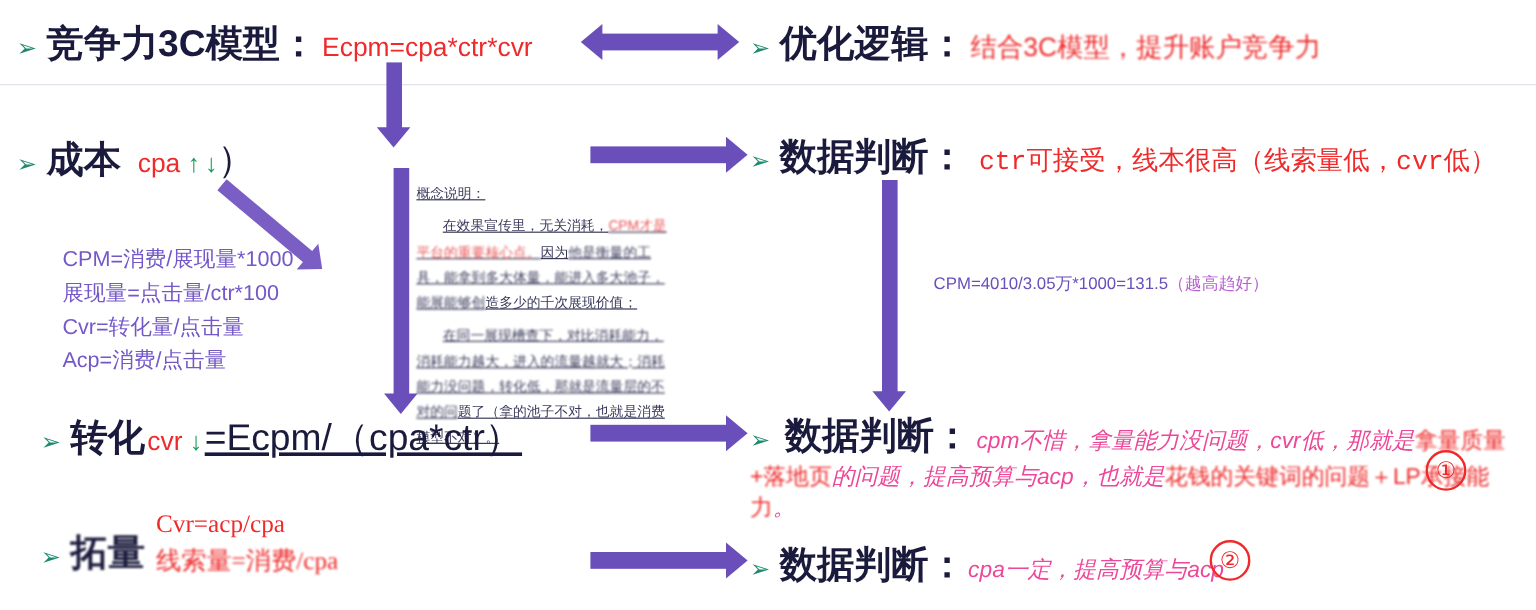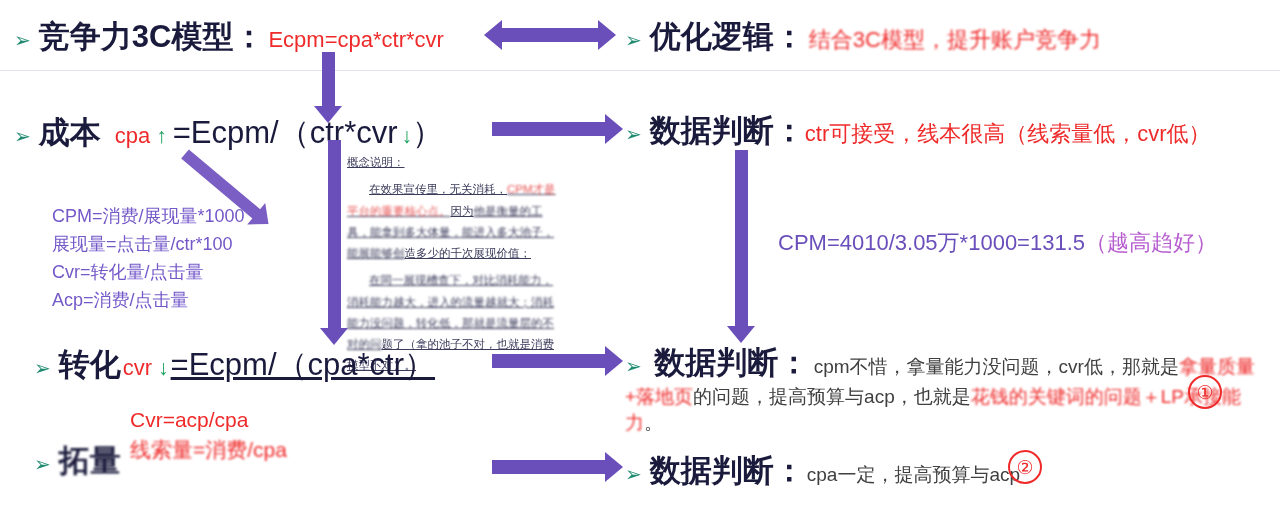--- a/index.html
+++ b/index.html
@@ -36,22 +36,23 @@
   }
   .lbl-red {
     color: #ef2a2a;
     font-size: 22px;
   }
   .lbl-red-sm {
     color: #ef2a2a;
     font-size: 19px;
   }
   .lbl-dark-sm {
-    color: #404040;
+    color: #ec4899;
     font-size: 19px;
+    font-style: italic;
   }
   .up-arrow {
     color: #17a05a;
     font-size: 21px;
     font-weight: bold;
   }
   .down-arrow {
     color: #17a05a;
     font-size: 21px;
     font-weight: bold;
@@ -146,21 +147,21 @@
   .formula-purple {
     position: absolute;
     color: #7458c8;
     font-size: 18px;
     line-height: 1.55;
     white-space: nowrap;
   }
   .cpm-calc {
     position: absolute;
     color: #6a4fbb;
-    font-size: 22px;
+    font-size: 14px;
     white-space: nowrap;
   }
   .cpm-calc .tail {
     color: #b85fd0;
   }
   .sep-line {
     position: absolute;
     left: 0;
     width: 1280px;
     height: 1px;
@@ -192,31 +193,30 @@
 
   <div class="sep-line" style="top:70px;"></div>
 
   <div class="varrow" style="left:322px; top:52px; height:56px;"></div>
 
   <div class="row" style="left:14px; top:112px;">
     <span class="bullet">➢</span>
     <span class="lbl-dark">成本</span>
     <span class="lbl-red" style="margin-left:14px;">cpa</span>
     <span class="up-arrow" style="margin-left:6px;">↑</span>
-    <span class="lbl-dark" style="margin-left:6px; font-weight:normal;">=Ecpm/（ctr*cvr</span>
     <span class="down-arrow" style="margin-left:4px;">↓</span>
     <span class="lbl-dark" style="font-weight:normal;">）</span>
   </div>
 
   <div class="harrow" style="left:492px; top:122px; width:115px;"></div>
 
   <div class="row" style="left:625px; top:110px;">
     <span class="bullet">➢</span>
     <span class="lbl-dark">数据判断：</span>
-    <span class="lbl-red" style="margin-left:0;">ctr可接受，线本很高（线索量低，cvr低）</span>
+    <span class="lbl-red" style="margin-left:11px;font-family:Liberation Mono, monospace;">ctr可接受，线本很高（线索量低，cvr低）</span>
   </div>
 
   <div class="diag-arrow" style="left:185px; top:148px; width:95px; transform: rotate(40deg);"></div>
 
   <div class="formula-purple" style="left:52px; top:203px;">
     <div>CPM=消费/展现量*1000</div>
     <div>展现量=点击量/ctr*100</div>
     <div>Cvr=转化量/点击量</div>
     <div>Acp=消费/点击量</div>
   </div>
@@ -254,21 +254,21 @@
     <span class="lbl-dark">数据判断：</span>
     <span class="lbl-dark-sm" style="font-weight:normal;">cpm不惜，拿量能力没问题，cvr低，那就是</span><span class="lbl-red-sm blurred">拿量质量+落地页</span><span class="lbl-dark-sm">的问题，提高预算与acp，也就是</span><span class="lbl-red-sm blurred">花钱的关键词的问题＋LP承接能力</span><span class="lbl-dark-sm">。</span>
   </div>
 
   <div class="circle-num" style="left:1188px; top:375px;">①</div>
 
   <div class="row" style="left:34px; top:440px;">
     <span class="bullet">➢</span>
     <span class="lbl-dark blurred">拓量</span>
   </div>
-  <div style="position:absolute; left:130px; top:408px;">
+  <div style="position:absolute; left:130px; top:424px;font-family:Liberation Serif, serif;">
     <div class="lbl-red" style="font-size:21px;">Cvr=acp/cpa</div>
     <div class="lbl-red blurred" style="font-size:21px; margin-top:4px;">线索量=消费/cpa</div>
   </div>
 
   <div class="harrow" style="left:492px; top:460px; width:115px;"></div>
 
   <div class="row" style="left:625px; top:450px;">
     <span class="bullet">➢</span>
     <span class="lbl-dark">数据判断：</span>
     <span class="lbl-dark-sm" style="margin-left:2px;">cpa一定，提高预算与acp</span>

